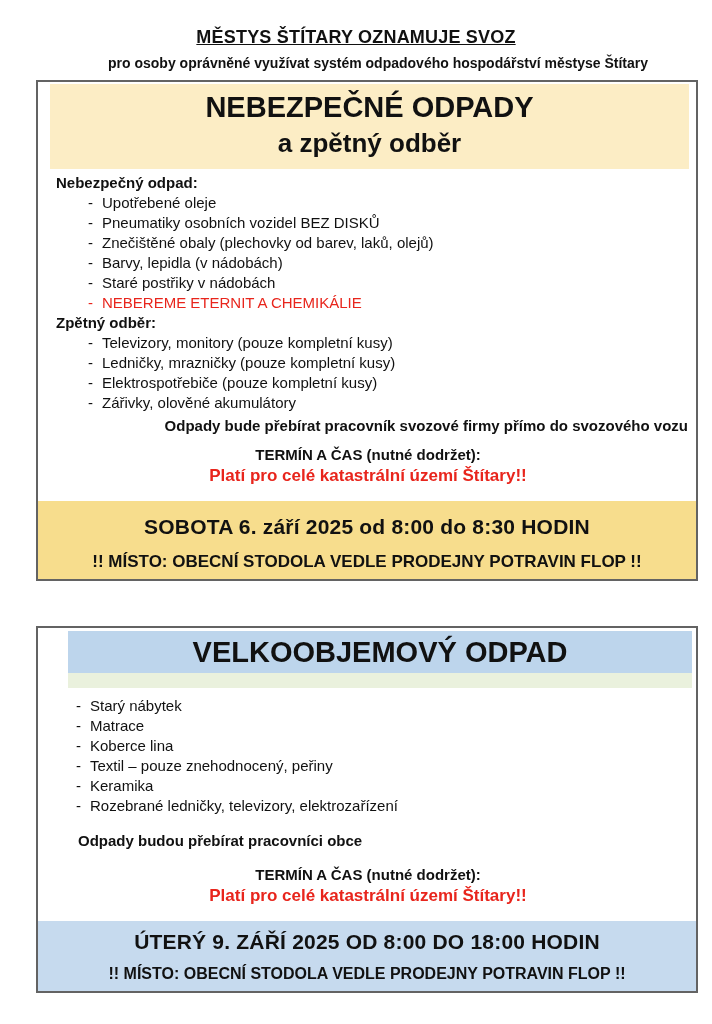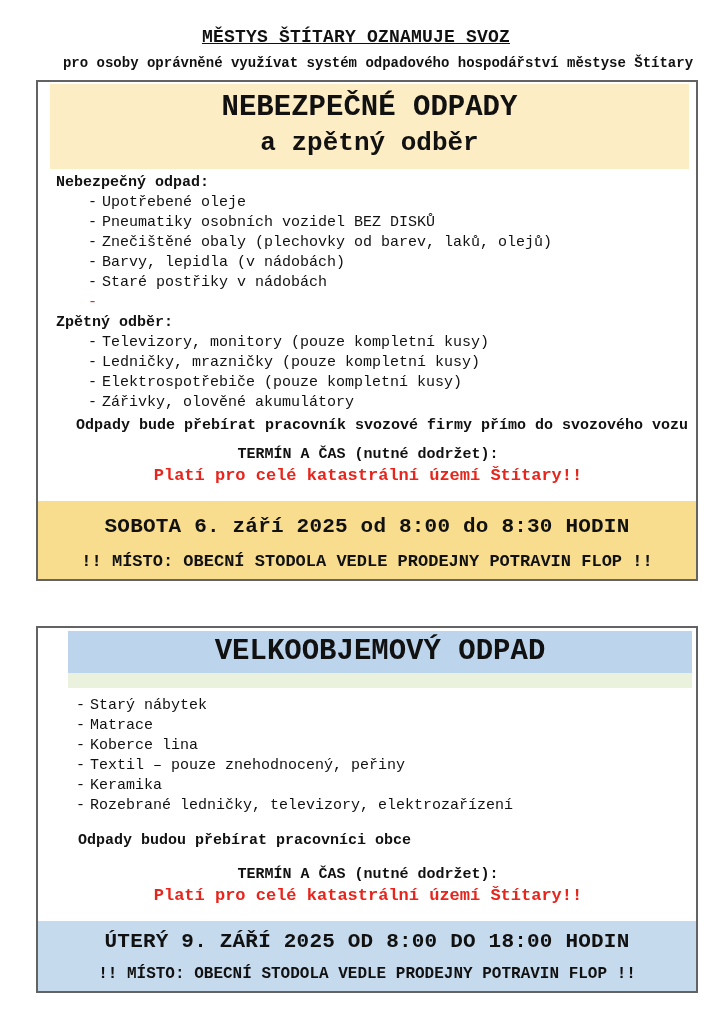--- a/index.html
+++ b/index.html
@@ -3,21 +3,21 @@
 <meta charset="utf-8">
 <style>
   * { margin: 0; padding: 0; box-sizing: border-box; }
   html, body { background: #ffffff; }
   .page {
     position: relative;
     width: 712px;
     height: 1024px;
     margin: 0 auto;
     background: #ffffff;
-    font-family: Liberation Mono, monospace;
+    font-family: Liberation Sans, sans-serif;
     color: #111111;
     overflow: hidden;
   }
   
   .header { padding-top: 26px; text-align: center; }
   .main-title {
     font-size: 18px; font-weight: bold; letter-spacing: 0.2px;
     line-height: 22px; text-decoration: underline;
   }
   .subtitle {
@@ -124,20 +124,21 @@
             <span class="dash">-</span>
             <span>Barvy, lepidla (v nádobách)</span>
           </div>
           <div class="list-item">
             <span class="dash">-</span>
             <span>Staré postřiky v nádobách</span>
           </div>
         </div>
       <div class="list-item warning">
         <span class="dash">-</span>
+        <span class="warn-text">NEBEREME ETERNIT A CHEMIKÁLIE</span>
       </div>
 
       <div class="group-heading">Zpětný odběr:</div>
       <div class="list">
           <div class="list-item">
             <span class="dash">-</span>
             <span>Televizory, monitory (pouze kompletní kusy)</span>
           </div>
           <div class="list-item">
             <span class="dash">-</span>

